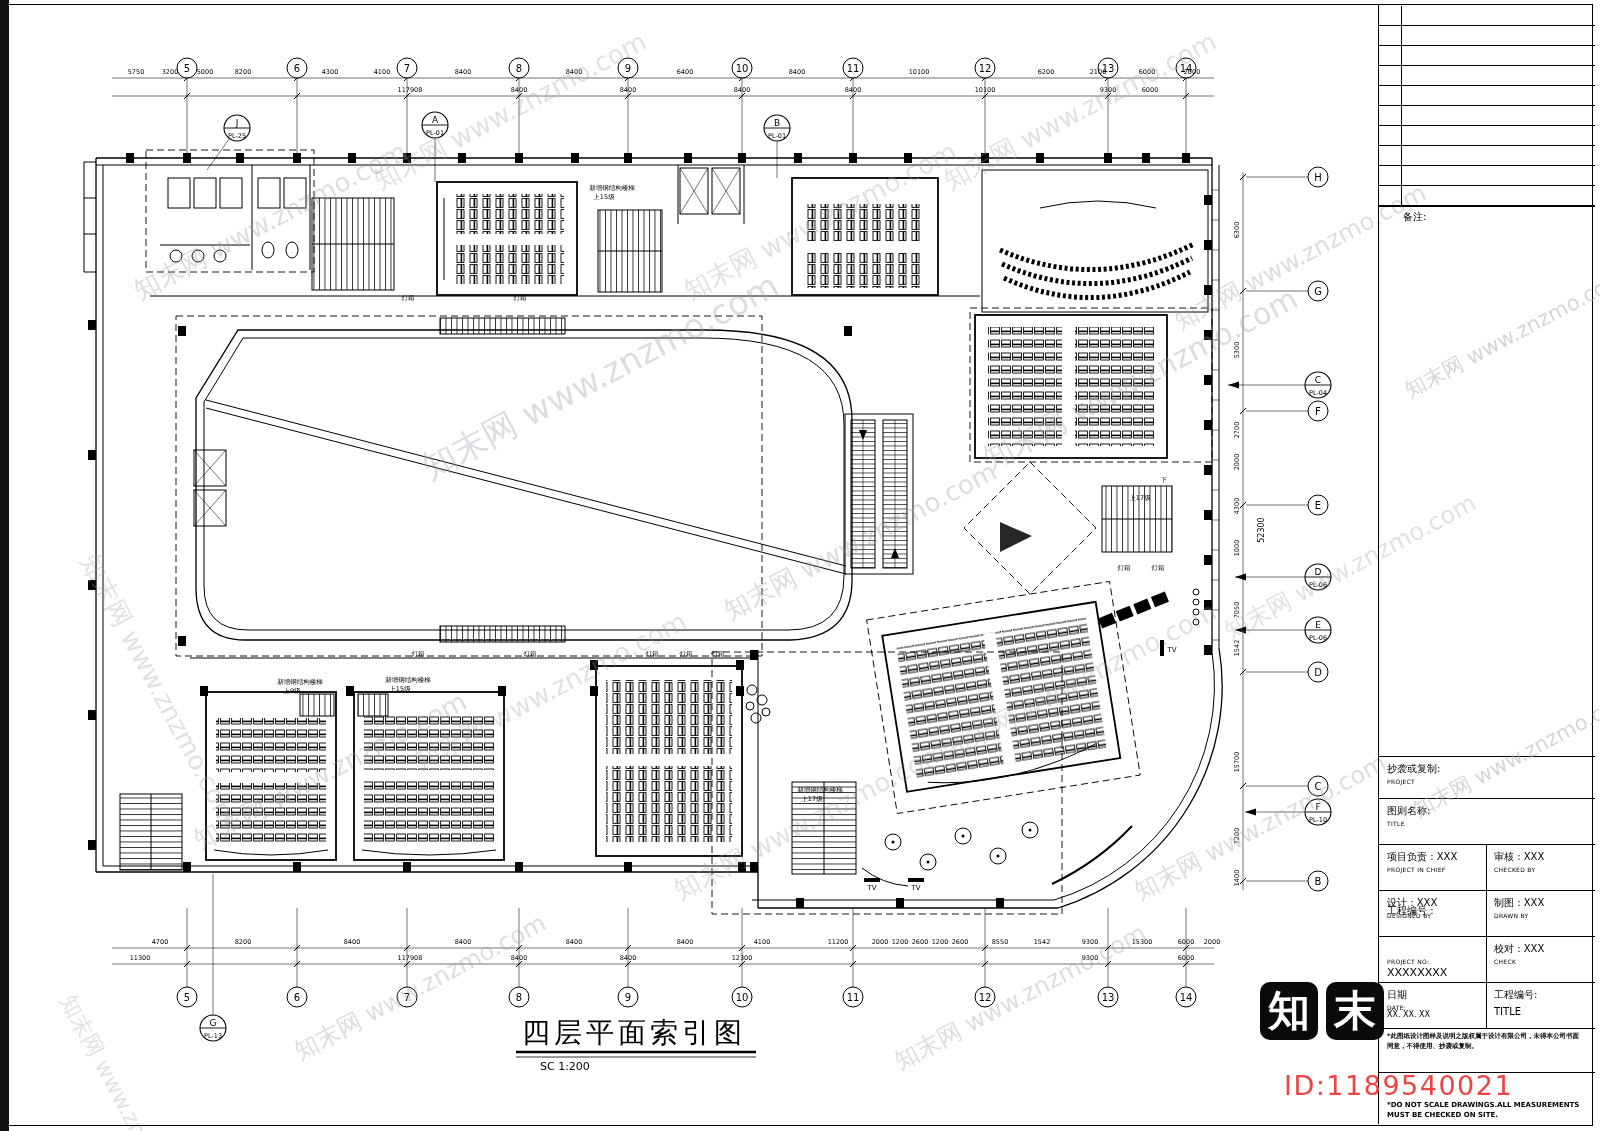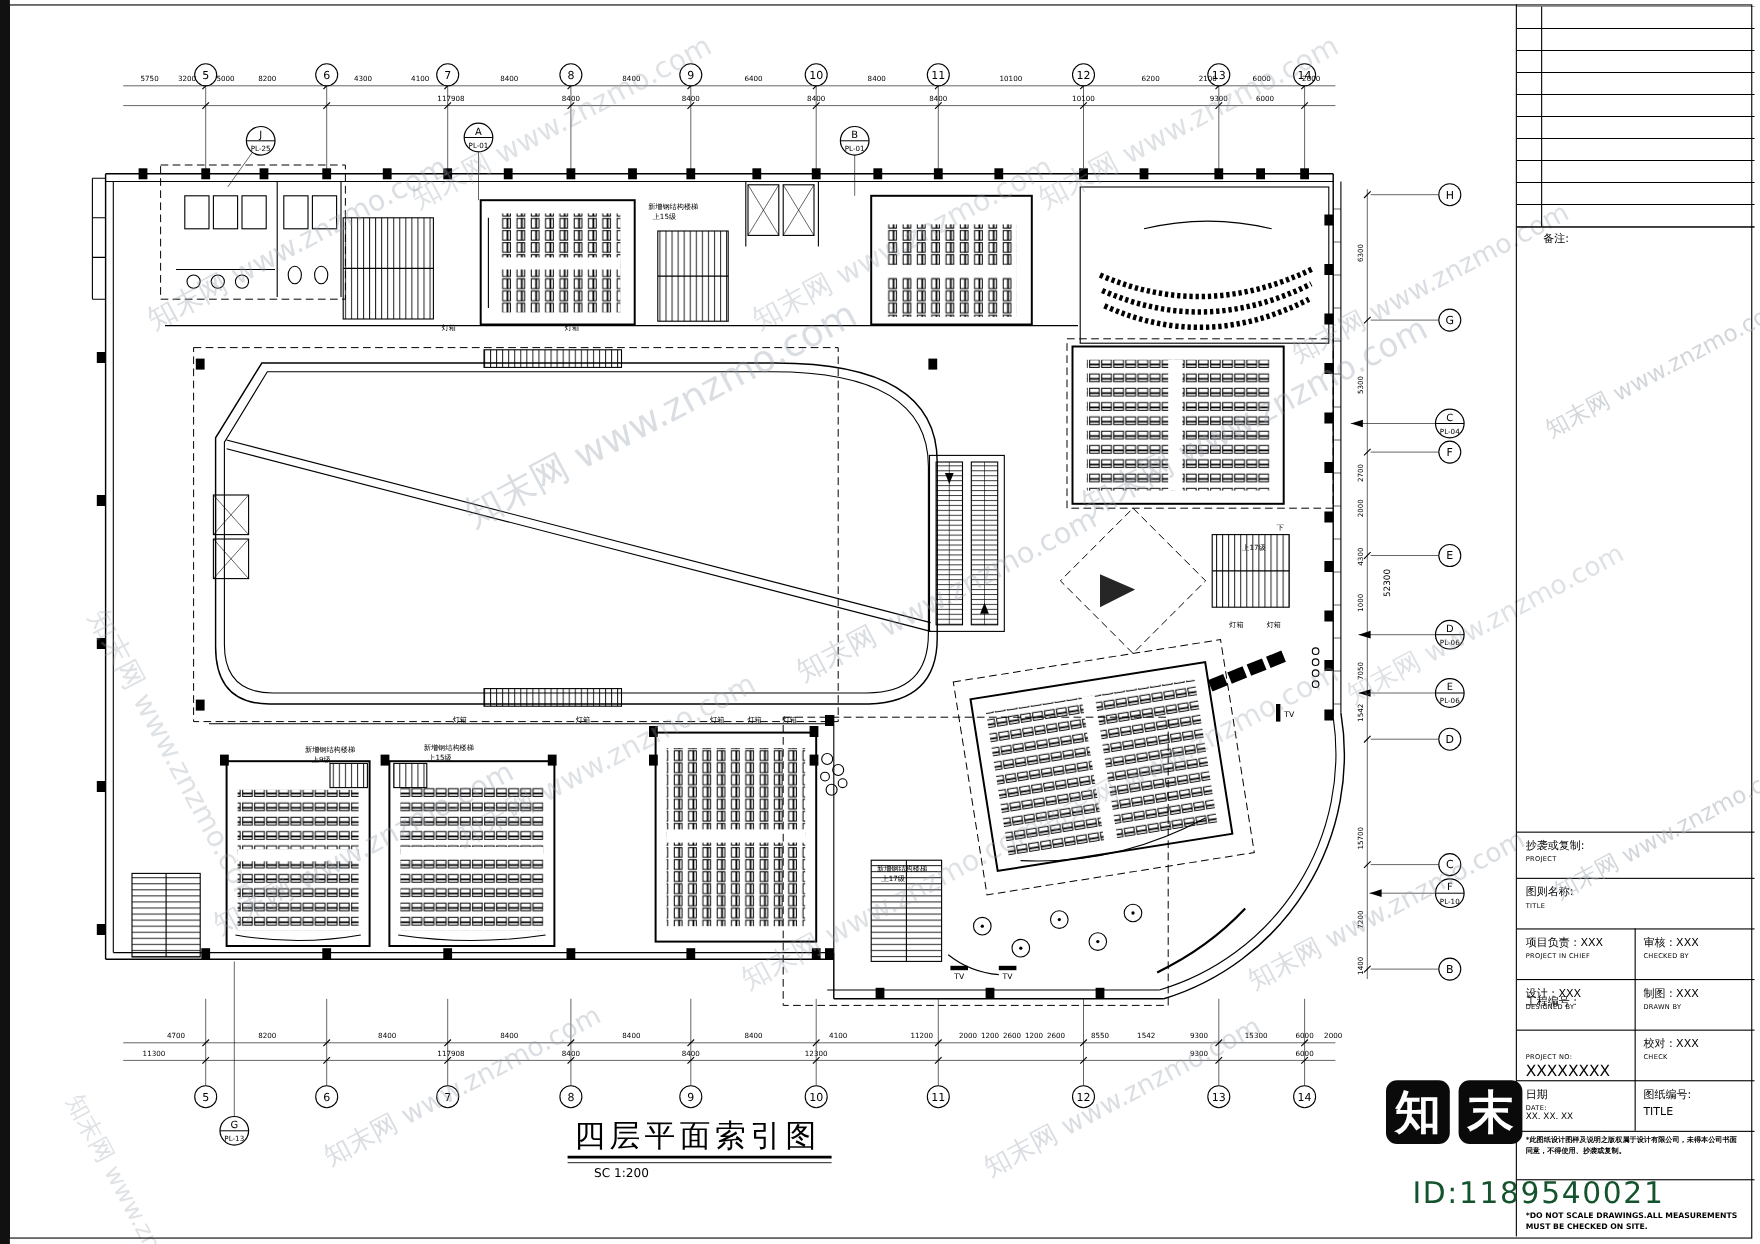--- a/index.html
+++ b/index.html
@@ -23,21 +23,21 @@
   .sep{position:absolute;left:0;width:100%;height:1px;background:#000;}
   .vdiv{position:absolute;width:1px;background:#000;}
   .tb-text{position:absolute;font-size:10px;white-space:nowrap;color:#000;}
   .tb-en{position:absolute;font-size:6px;color:#000;letter-spacing:.3px;white-space:nowrap;}
   .tb-cn{position:absolute;font-size:6.5px;line-height:1.5;color:#000;font-weight:bold;}
   .tb-note{position:absolute;font-size:7px;line-height:1.45;color:#000;font-weight:bold;margin-top:24px;}
   
   #brand{position:absolute;left:1260px;top:982px;display:flex;gap:8px;z-index:6;}
   .logo-tile{width:58px;height:58px;background:#0a0a0a;border-radius:10px;color:#fff;display:flex;
              align-items:center;justify-content:center;font-size:42px;font-weight:bold;}
-  #idtext{position:absolute;left:1284px;top:1070px;font-size:27px;color:#14532d;letter-spacing:1.5px;z-index:5;white-space:nowrap;}
+  #idtext{position:absolute;left:1284px;top:1070px;font-size:27px;color:#ef4444;letter-spacing:1.5px;z-index:5;white-space:nowrap;}
   .wm-abs{position:absolute;color:#a7aeb6;opacity:.5;font-size:21px;z-index:3;transform:rotate(-28deg);white-space:nowrap;}
 </style>
 </head>
 <body>
 
 <div id="stage">
 
   <svg id="plan" width="1600" height="1131" viewBox="0 0 1600 1131">
     <defs>
       <pattern id="seatsH" width="11" height="13" patternUnits="userSpaceOnUse">
@@ -622,28 +622,28 @@
     <div class="tb-text" style="top:846px;left:115px">审核 : XXX</div>
     <div class="tb-en" style="top:862px;left:115px">CHECKED BY</div>
     <div class="sep" style="top:886px"></div>
     <div class="tb-text" style="top:892px;left:8px">设计 : XXX</div>
     <div class="tb-en" style="top:908px;left:8px">DESIGNED BY</div>
     <div class="tb-text" style="top:892px;left:115px">制图 : XXX</div>
     <div class="tb-en" style="top:908px;left:115px">DRAWN BY</div>
     <div class="sep" style="top:932px"></div>
     <div class="tb-text" style="top:900px;left:8px">工程编号 :</div>
     <div class="tb-en" style="top:954px;left:8px">PROJECT NO:</div>
-    <div class="tb-text" style="top:962px;left:8px;font-size:14px">XXXXXXXX</div>
+    <div class="tb-text" style="top:962px;left:8px;font-size:11px">XXXXXXXX</div>
     <div class="tb-text" style="top:938px;left:115px">校对 : XXX</div>
     <div class="tb-en" style="top:954px;left:115px">CHECK</div>
     <div class="sep" style="top:978px"></div>
     <div class="tb-text" style="top:984px;left:8px">日期</div>
     <div class="tb-en" style="top:1000px;left:8px">DATE:</div>
     <div class="tb-text" style="top:1006px;left:8px;font-size:8px">XX. XX. XX</div>
-    <div class="tb-text" style="top:984px;left:115px">图纸编号:</div>
+    <div class="tb-text" style="top:984px;left:115px">工程编号:</div>
     <div class="tb-text" style="top:1002px;left:115px">TITLE</div>
     <div class="sep" style="top:1024px"></div>
     <div class="tb-cn" style="top:1028px;left:8px;width:198px">*此图纸设计图样及说明之版权属于设计有限公司，未得本公司书面同意，不得使用、抄袭或复制。</div>
     <div class="sep" style="top:1068px"></div>
     <div class="tb-note" style="top:1072px;left:8px;width:198px">*DO NOT SCALE DRAWINGS.ALL MEASUREMENTS MUST BE CHECKED ON SITE.</div>
   </div>
 
   <span class="wm-abs" style="left:1392px;top:320px">知末网 www.znzmo.com</span>
   <span class="wm-abs" style="left:1400px;top:740px">知末网 www.znzmo.com</span>
 

